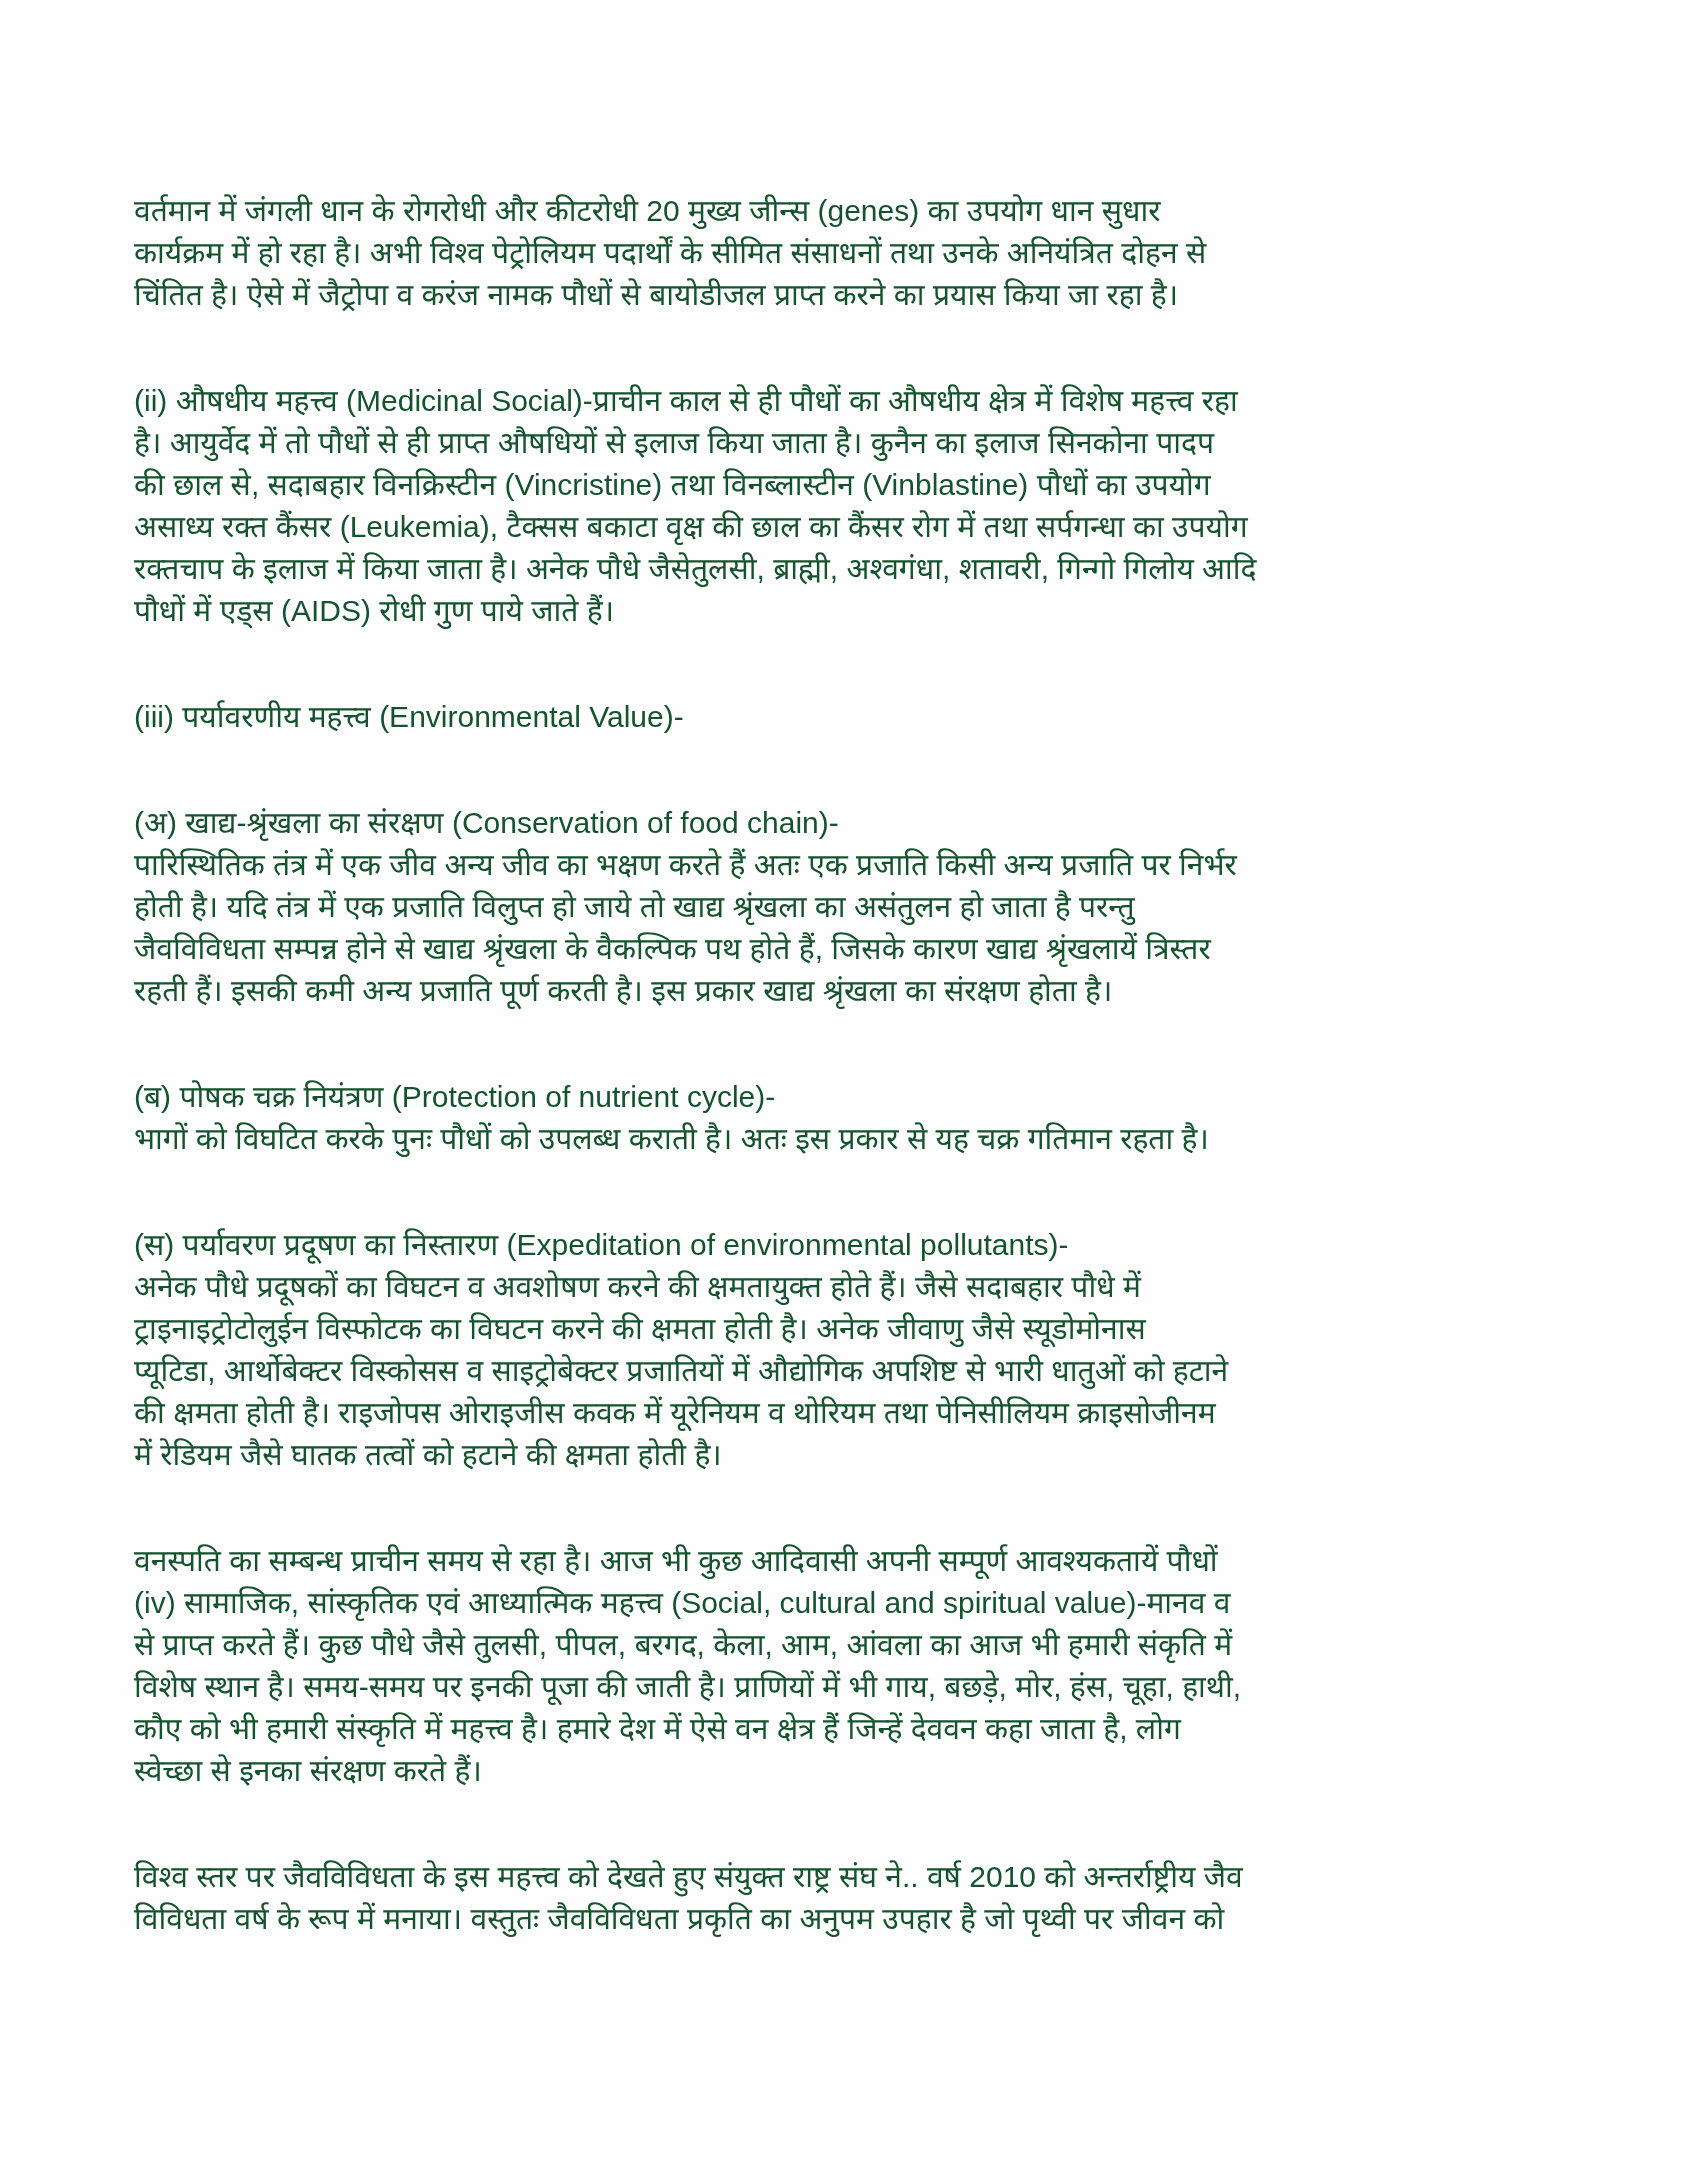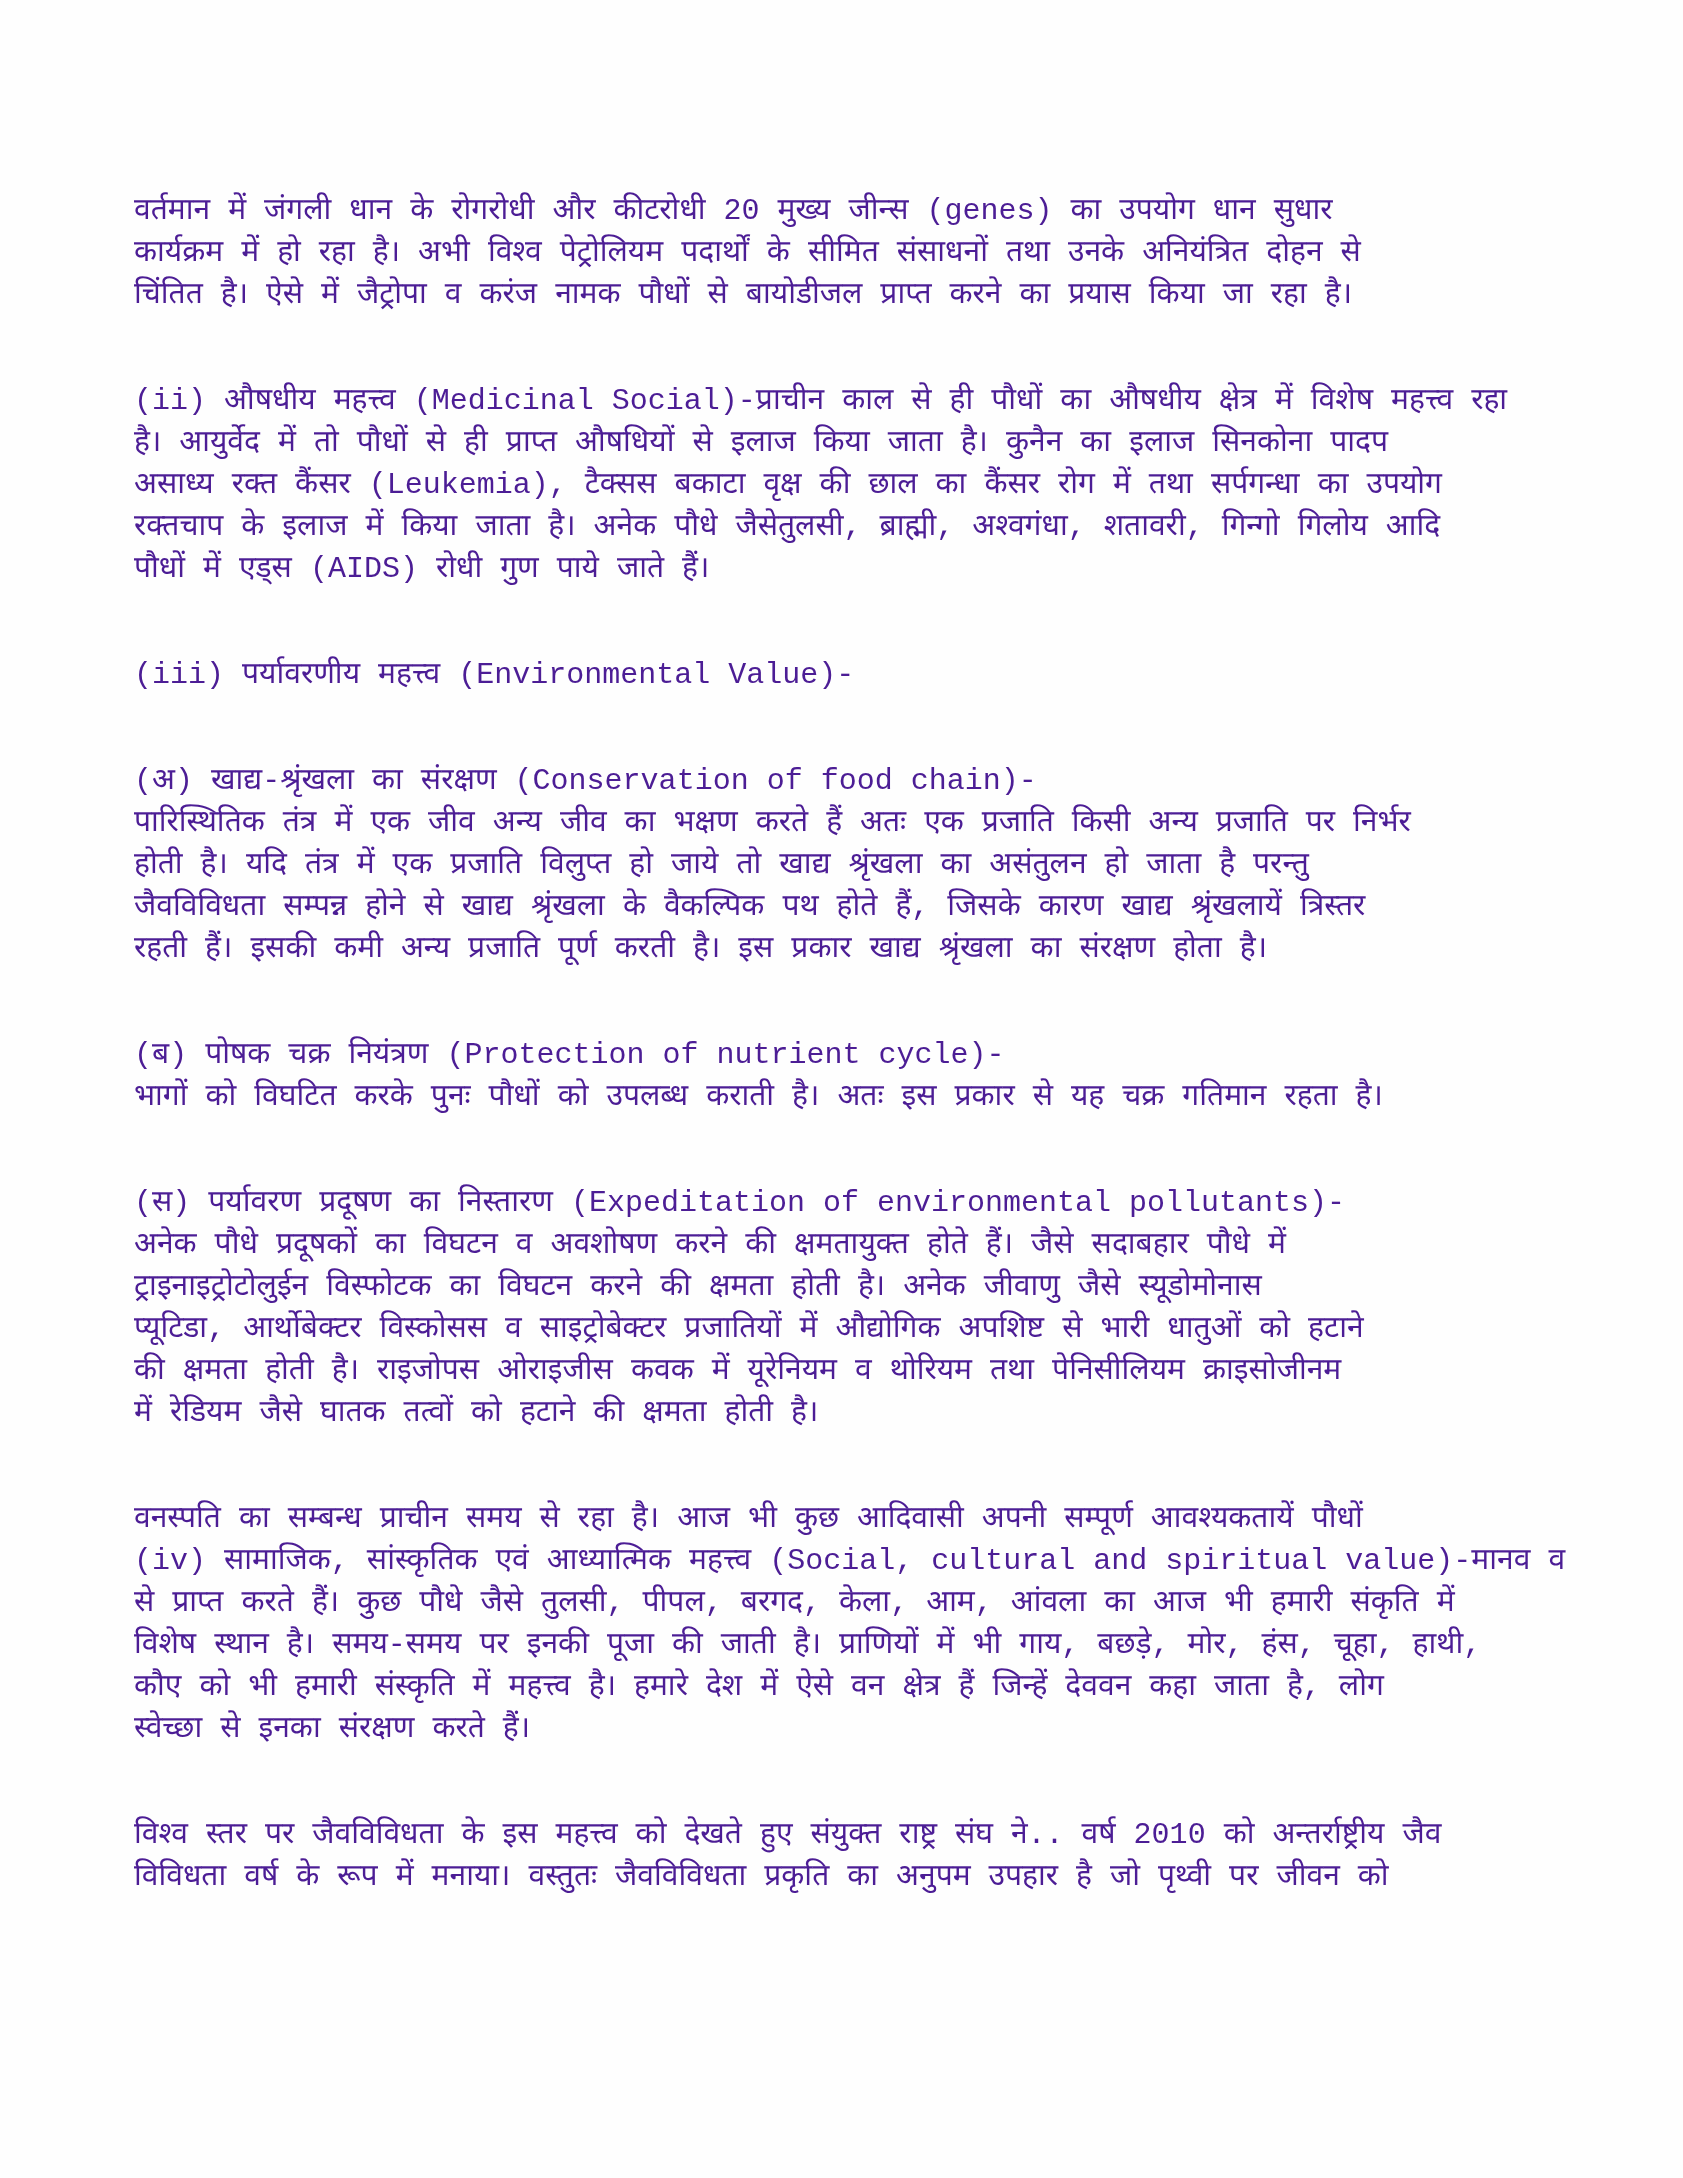--- a/index.html
+++ b/index.html
@@ -12,22 +12,22 @@
     width: 1683px;
     height: 2178px;
     background: #fefefe;
     overflow: hidden;
   }
   .content {
     position: absolute;
     left: 134px;
     top: 190px;
     width: 1431px;
-    color: #4c1d95;
-    font-family: Liberation Mono, monospace;
+    color: #14532d;
+    font-family: Liberation Sans, sans-serif;
     font-size: 30px;
     line-height: 42px;
   }
   p.para {
     margin: 0 0 64px 0;
     padding: 0;
   }
   span.line {
     display: block;
     white-space: nowrap;
@@ -39,20 +39,21 @@
 <div class="page">
   <main class="content">
       <p class="para">
         <span class="line">वर्तमान में जंगली धान के रोगरोधी और कीटरोधी 20 मुख्य जीन्स (genes) का उपयोग धान सुधार</span>
         <span class="line">कार्यक्रम में हो रहा है। अभी विश्व पेट्रोलियम पदार्थों के सीमित संसाधनों तथा उनके अनियंत्रित दोहन से</span>
         <span class="line">चिंतित है। ऐसे में जैट्रोपा व करंज नामक पौधों से बायोडीजल प्राप्त करने का प्रयास किया जा रहा है।</span>
       </p>
       <p class="para">
         <span class="line">(ii) औषधीय महत्त्व (Medicinal Social)-प्राचीन काल से ही पौधों का औषधीय क्षेत्र में विशेष महत्त्व रहा</span>
         <span class="line">है। आयुर्वेद में तो पौधों से ही प्राप्त औषधियों से इलाज किया जाता है। कुनैन का इलाज सिनकोना पादप</span>
+        <span class="line">की छाल से, सदाबहार विनक्रिस्टीन (Vincristine) तथा विनब्लास्टीन (Vinblastine) पौधों का उपयोग</span>
         <span class="line">असाध्य रक्त कैंसर (Leukemia), टैक्सस बकाटा वृक्ष की छाल का कैंसर रोग में तथा सर्पगन्धा का उपयोग</span>
         <span class="line">रक्तचाप के इलाज में किया जाता है। अनेक पौधे जैसेतुलसी, ब्राह्मी, अश्वगंधा, शतावरी, गिन्गो गिलोय आदि</span>
         <span class="line">पौधों में एड्स (AIDS) रोधी गुण पाये जाते हैं।</span>
       </p>
       <p class="para">
         <span class="line">(iii) पर्यावरणीय महत्त्व (Environmental Value)-</span>
       </p>
       <p class="para">
         <span class="line">(अ) खाद्य-श्रृंखला का संरक्षण (Conservation of food chain)-</span>
         <span class="line">पारिस्थितिक तंत्र में एक जीव अन्य जीव का भक्षण करते हैं अतः एक प्रजाति किसी अन्य प्रजाति पर निर्भर</span>

